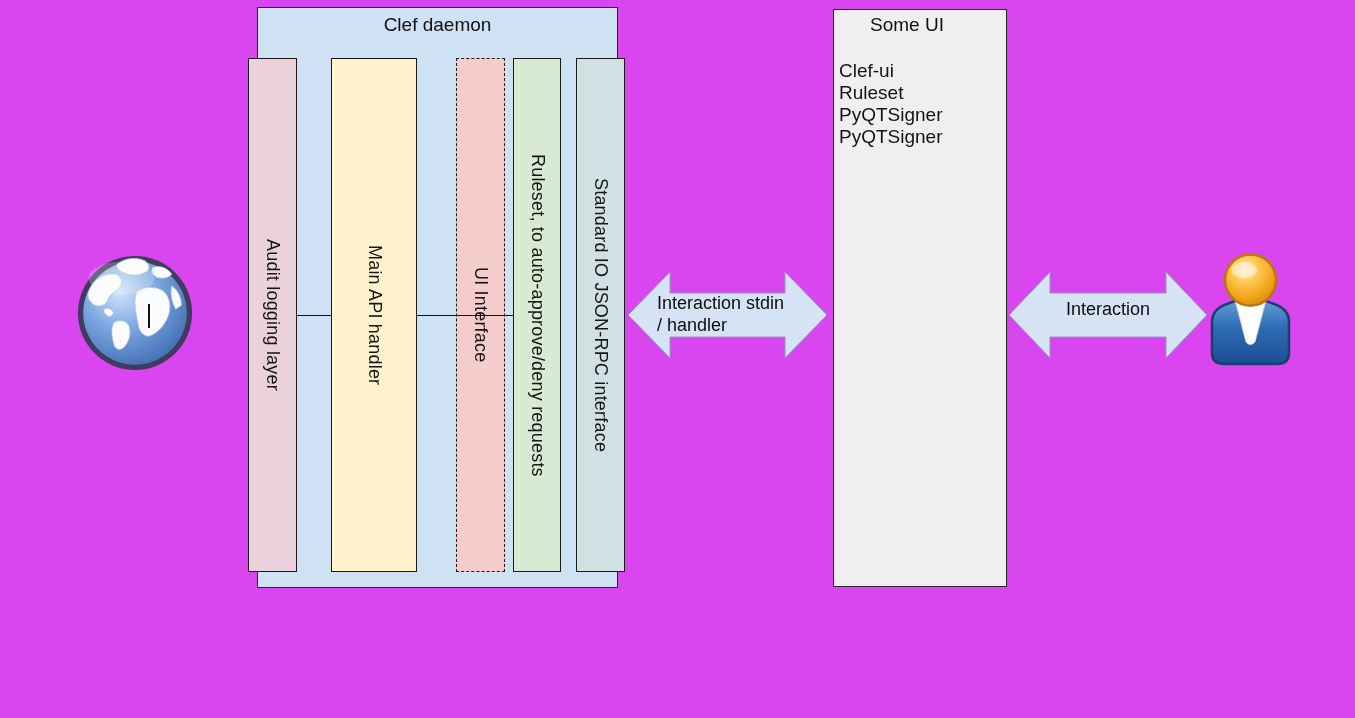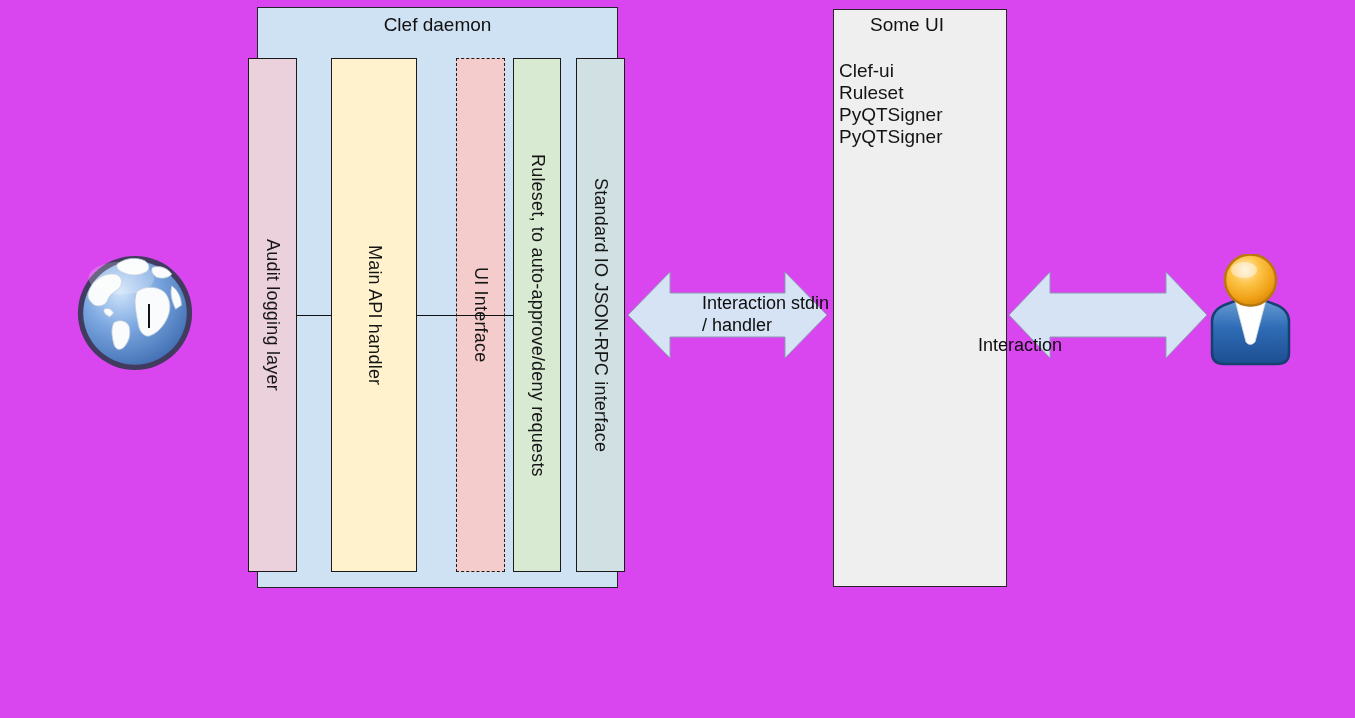--- a/index.html
+++ b/index.html
@@ -24,22 +24,22 @@
   
   .hline{height:1.6px;background:#101010;top:314.5px;z-index:3;}
   .hline-1{left:297px;width:34px;}
   .hline-2{left:417px;width:96px;}
   .stub{left:148px;top:304px;width:2px;height:24px;background:#131313;z-index:3;}
   
   .arrow{z-index:2;}
   .arrow-left{left:627px;top:271px;width:201px;height:88px;}
   .arrow-right{left:1008px;top:271px;width:200px;height:88px;}
   .arrow-label{font-size:18px;line-height:22px;z-index:4;color:#0d0d0d;white-space:nowrap;}
-  .arrow-label-1{left:657px;top:292px;margin-left:45px;}
-  .arrow-label-2{left:978px;top:298px;margin-top:36px;}
+  .arrow-label-1{left:657px;top:292px;}
+  .arrow-label-2{left:1066px;top:298px;}
   
   .someui-box{left:833px;top:9px;width:174px;height:578px;background:#efefef;border:1px solid #26262a;z-index:1;}
   .someui-title{left:833px;top:13px;width:148px;text-align:center;font-size:19px;line-height:23px;z-index:2;}
   .someui-list{left:839px;top:60px;z-index:2;font-size:19px;line-height:22px;
                list-style:none;margin:0;padding:0;color:#141414;}
   
   .globe{left:75px;top:253px;width:120px;height:120px;z-index:2;}
   .person{left:1203px;top:254px;width:95px;height:112px;z-index:2;}
 </style>
 </head>

